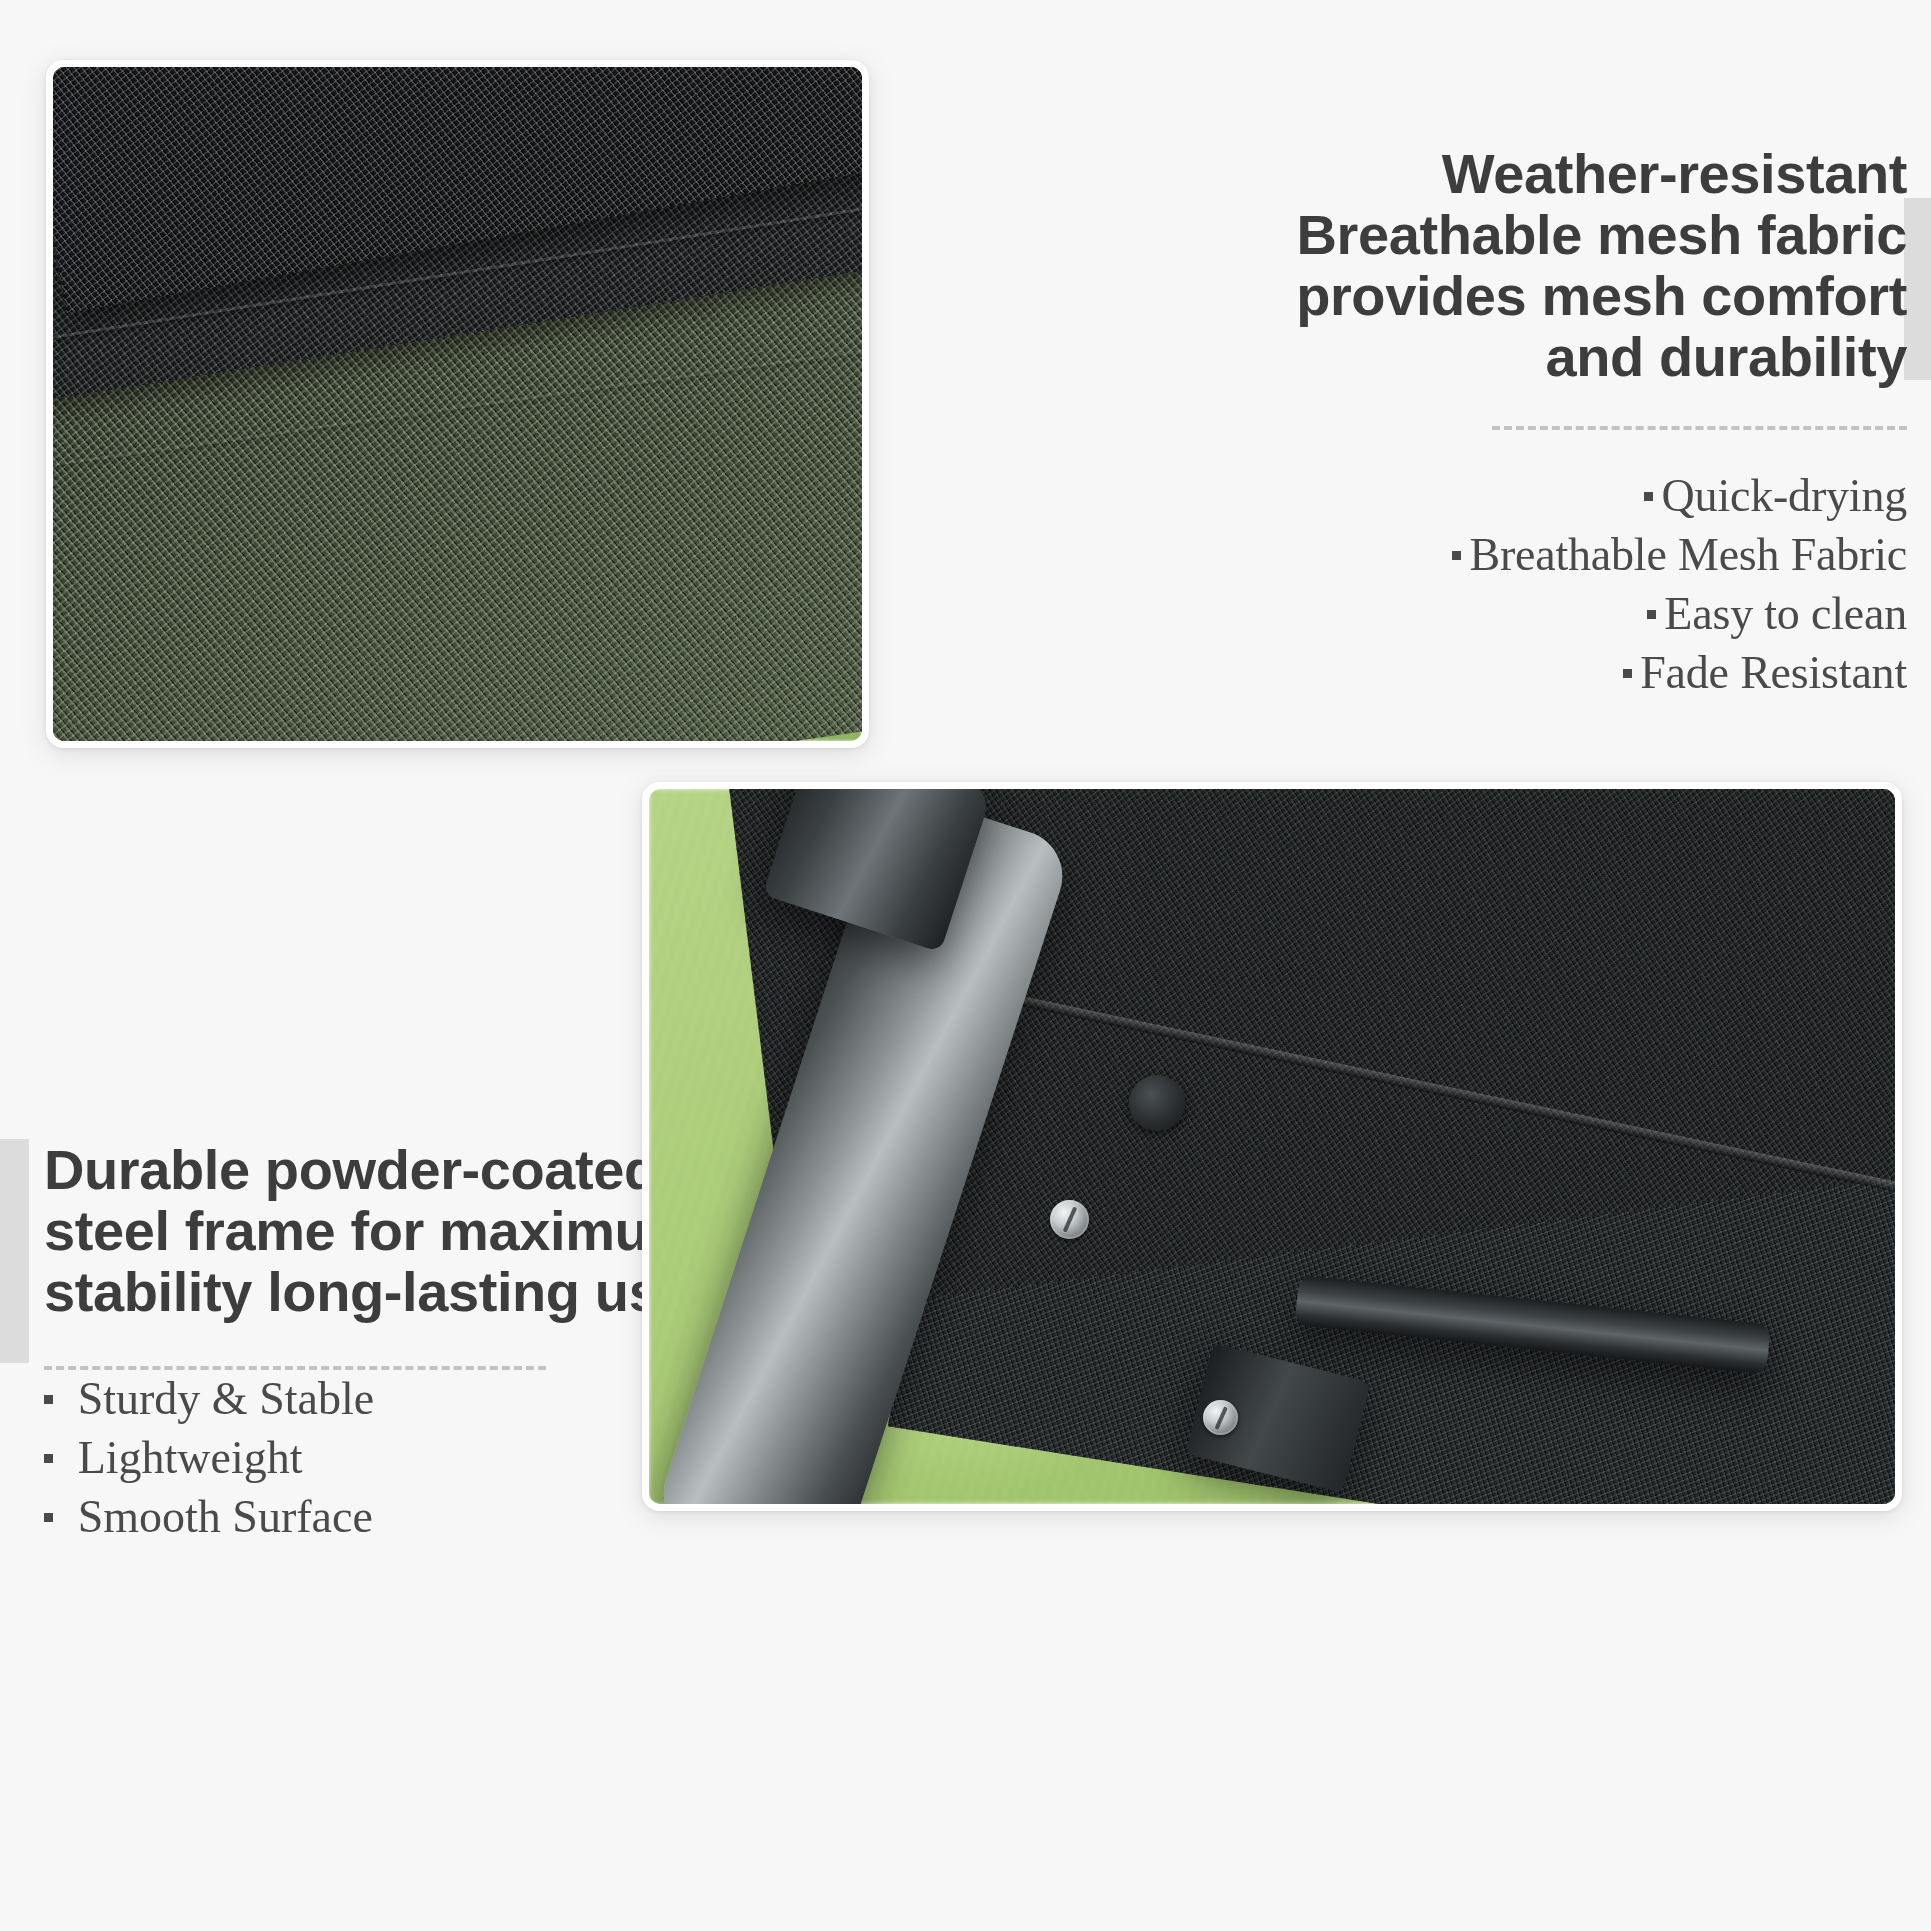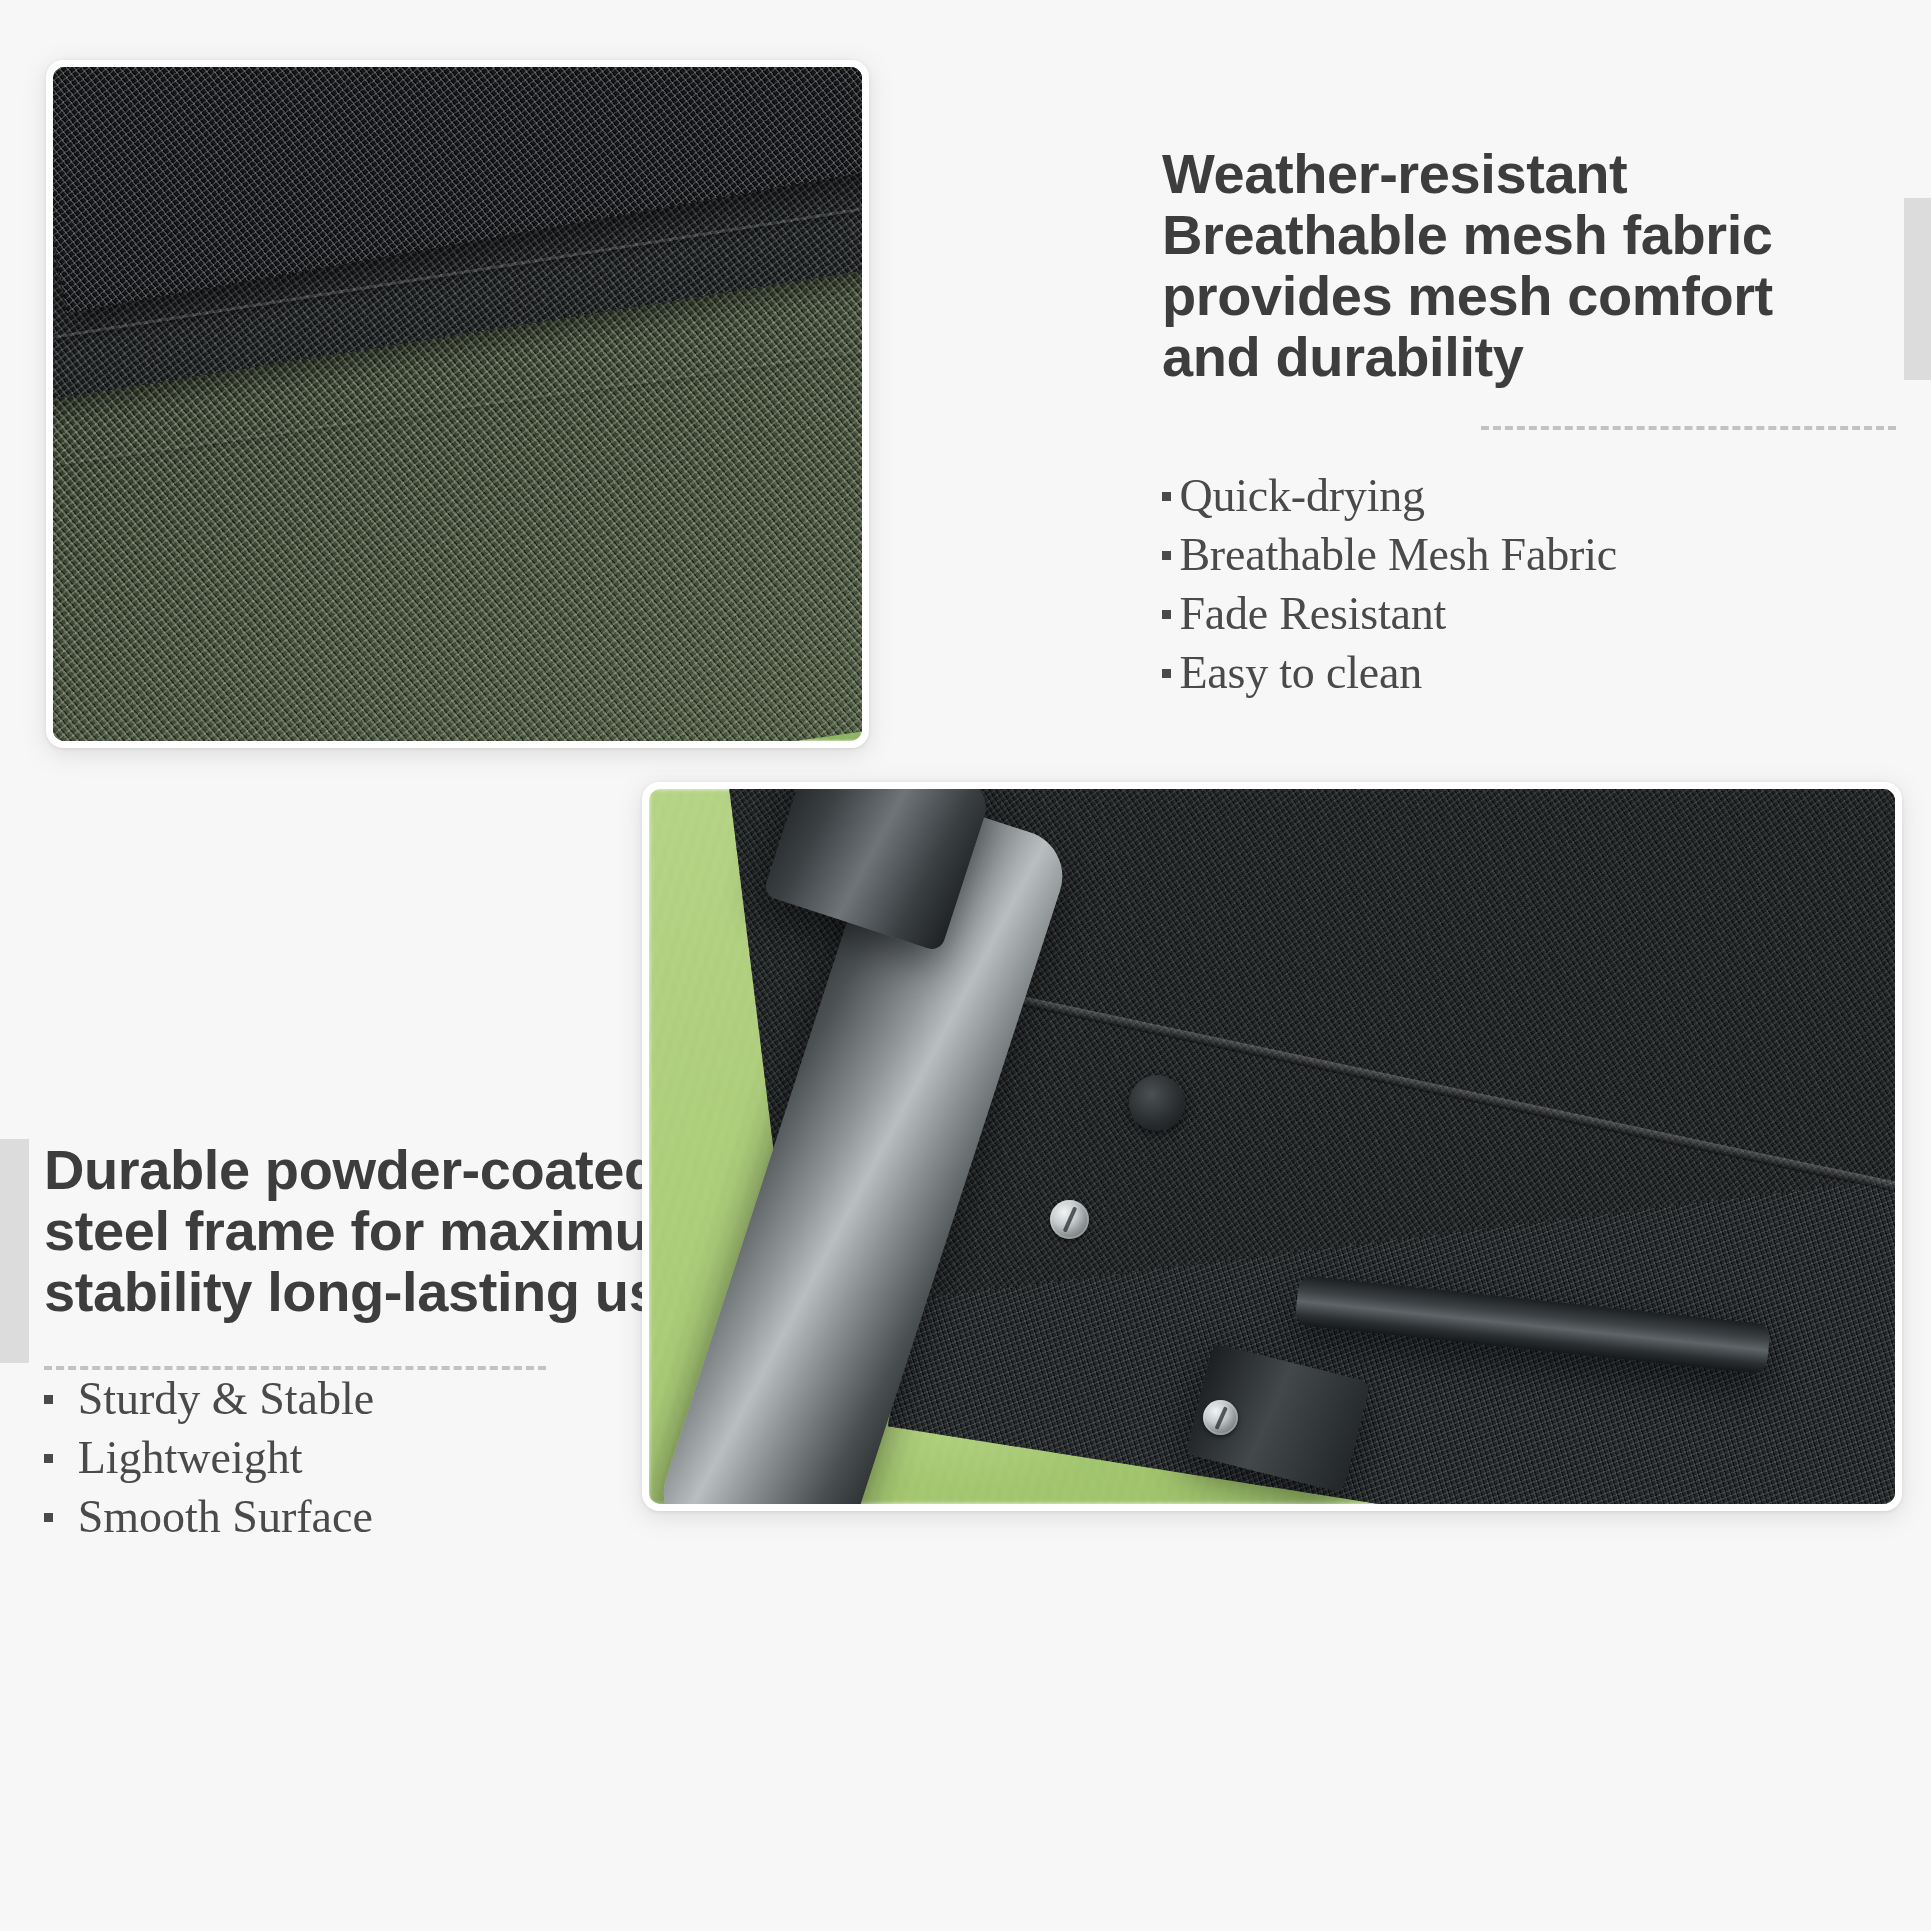--- a/index.html
+++ b/index.html
@@ -177,21 +177,21 @@
   #screw-2{left:44.5%;top:85.5%;width:35px;height:35px;}
   .joint{
     position:absolute;border-radius:50%;
     background:radial-gradient(circle at 40% 35%, #4b5053 0%, #2a2e30 55%, #15181a 100%);
     box-shadow:0 2.9px 8.7px rgba(0,0,0,.55);
   }
   #joint-1{left:38.5%;top:40%;width:56px;height:56px;}
 
   
   .txt-block{position:absolute;}
-  #text-fabric{right:35px;top:143px;width:734px;text-align:left;}
+  #text-fabric{right:24px;top:143px;width:734px;text-align:right;}
   #text-frame{left:44px;top:1139px;width:676px;text-align:left;}
 
   .heading{
     font-size:56px;
     font-weight:bold;
     line-height:1.09;
     letter-spacing:-0.4px;
     color:#3d3d3d;
     margin:0;
   }
@@ -247,22 +247,22 @@
   </div>
 
   <div class="txt-block" id="text-fabric">
     <h2 class="heading"><span>Weather-resistant</span><br><span>Breathable mesh fabric</span><br><span>provides mesh comfort</span><br><span>and durability</span></h2>
 
     <div class="divider" id="divider-fabric"></div>
 
     <ul class="bullets">
       <li><span class="bullet-dot"></span><span>Quick-drying</span></li>
       <li><span class="bullet-dot"></span><span>Breathable Mesh Fabric</span></li>
+      <li><span class="bullet-dot"></span><span>Easy to clean</span></li>
       <li><span class="bullet-dot"></span><span>Fade Resistant</span></li>
-      <li><span class="bullet-dot"></span><span>Easy to clean</span></li>
     </ul>
   </div>
 
   <div class="txt-block" id="text-frame">
     <h2 class="heading"><span>Durable powder-coated</span><br><span>steel frame for maximum</span><br><span>stability long-lasting use</span></h2>
 
     <div class="divider" id="divider-frame"></div>
 
     <ul class="bullets">
       <li><span class="bullet-dot"></span><span>Sturdy &amp; Stable</span></li>

